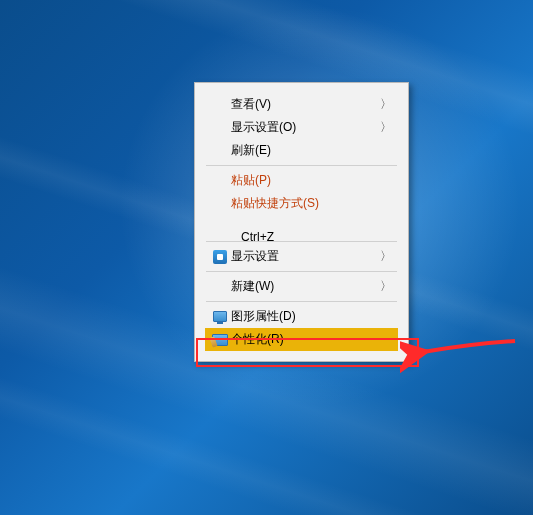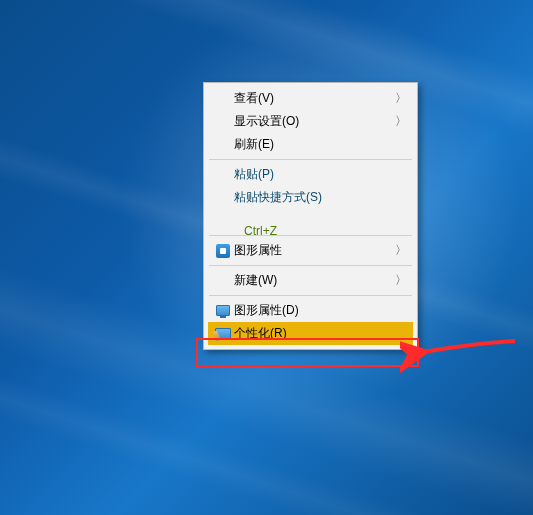--- a/index.html
+++ b/index.html
@@ -23,47 +23,47 @@
     background: linear-gradient(to bottom, rgba(255,255,255,0.0), rgba(255,255,255,0.25), rgba(255,255,255,0.0));
     transform-origin: top left;
   }
   .r1 { left: 0; top: -100px; width: 800px; height: 60px; transform: rotate(18deg); opacity:.35;}
   .r2 { left: -50px; top: 120px; width: 800px; height: 40px; transform: rotate(18deg); opacity:.25;}
   .r3 { left: -50px; top: 250px; width: 800px; height: 80px; transform: rotate(18deg); opacity:.30;}
   .r4 { left: -50px; top: 360px; width: 800px; height: 40px; transform: rotate(18deg); opacity:.20;}
 
   .context-menu {
     position: absolute;
-    left: 203px; top: 82px;
+    left: 194px; top: 82px;
     width: 215px;
     background: #f2f2f2;
     border: 1px solid #b8b8b8;
     box-shadow: 3px 3px 6px rgba(0,0,0,0.35);
-    padding: 4px;
+    padding: 10px;
   }
   .menu-item {
     display: flex;
     align-items: center;
     height: 23px;
     padding: 0 8px 0 4px;
     color: #000;
     position: relative;
     cursor: default;
   }
-  .menu-item.disabled { color: #0c4a6e; }
+  .menu-item.disabled { color: #c2410c; }
   .menu-item .icon-slot {
     width: 22px; height: 18px;
     display: flex; align-items: center; justify-content: center;
     flex-shrink: 0;
   }
   .menu-item .label { flex: 1; white-space: nowrap; }
   .menu-item .shortcut {
     flex-shrink: 0;
     padding-left: 10px;
-    color: #4d7c0f;
+    color: #000000;
     margin-top: 20px;
   }
   .menu-item .submenu-arrow {
     flex-shrink: 0;
     width: 10px; text-align: right;
     color: #333;
   }
   .separator {
     height: 1px;
     background: #d0d0d0;
@@ -160,21 +160,21 @@
       <span class="shortcut">Ctrl+Z</span>
     </div>
 
     <div class="separator"></div>
 
 
     <div class="menu-item">
       <span class="icon-slot">
           <span class="ic-intel"></span>
         </span>
-      <span class="label">图形属性</span>
+      <span class="label">显示设置</span>
       <span class="submenu-arrow">〉</span>
     </div>
 
     <div class="separator"></div>
 
     <div class="menu-item">
       <span class="icon-slot"></span>
       <span class="label">新建(W)</span>
       <span class="submenu-arrow">〉</span>
     </div>

